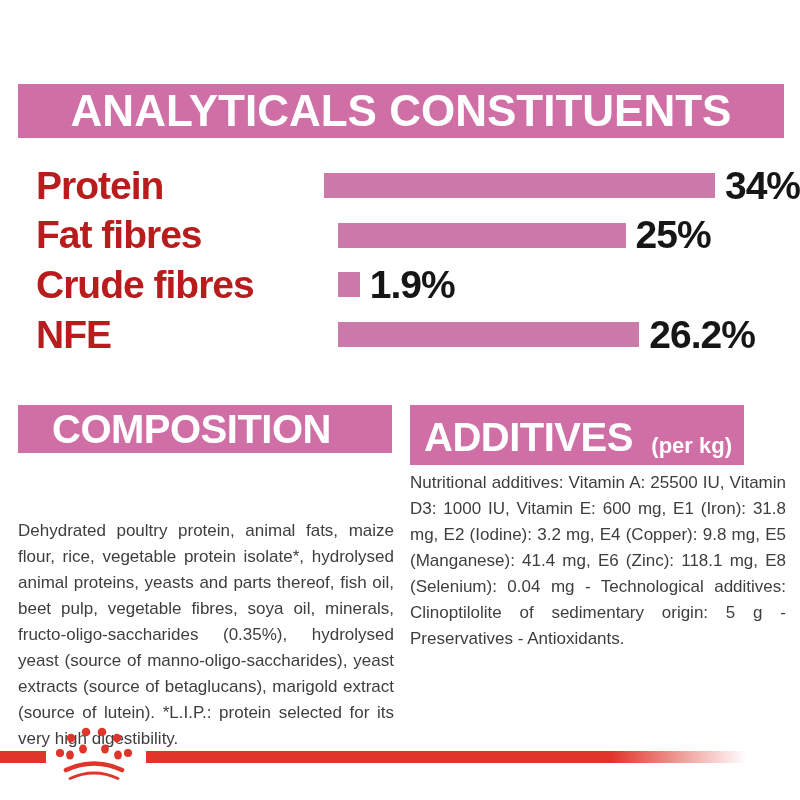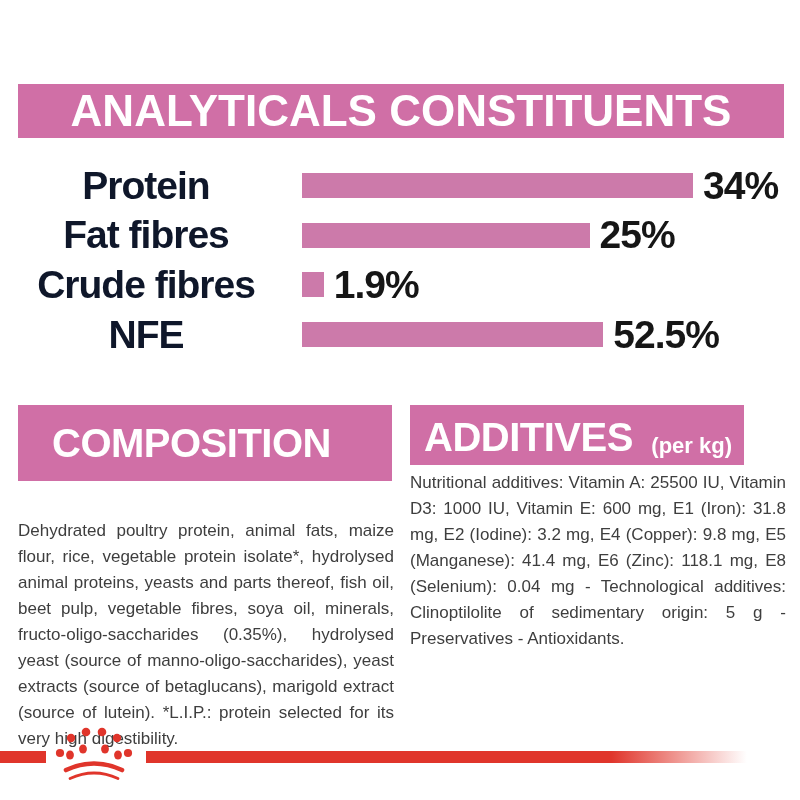--- a/index.html
+++ b/index.html
@@ -10,38 +10,38 @@
   
   .banner{
     position:absolute;background:var(--banner_pink,#d06fa6);
     display:flex;align-items:center;color:#ffffff;font-weight:bold;
   }
   #title-banner{
     left:18px;top:84px;width:766px;height:54px;justify-content:center;
     font-size:44px;letter-spacing:0px;
   }
   #composition-banner{
-    left:18px;top:405px;width:374px;height:76px;
+    left:18px;top:405px;width:374px;height:48px;
     padding-left:34px;box-sizing:border-box;font-size:40px;letter-spacing:-0.5px;
   }
   #additives-banner{
     left:410px;top:405px;width:334px;height:60px;
     padding-left:14px;padding-right:12px;box-sizing:border-box;
     font-size:40px;letter-spacing:-0.5px;align-items:flex-end;
   }
   #additives-banner .main-word{line-height:56px;}
   #additives-banner .sub-word{
     margin-left:auto;font-size:22px;line-height:1;padding-bottom:8px;letter-spacing:0;
   }
   
   #chart{position:absolute;left:0;top:161px;width:800px;}
   .chart-row{display:flex;align-items:center;height:49.6px;}
   .chart-label{
-    width:292px;text-align:center;font-size:39px;font-weight:bold;color:#0f172a;
-    letter-spacing:-1px;white-space:nowrap;
+    width:292px;text-align:left;font-size:39px;font-weight:bold;color:#b91c1c;
+    letter-spacing:-1px;white-space:nowrap;padding-left:36px;
   }
   .chart-bar{
     height:25px;background:var(--bar_pink,#cc7aaa);margin-left:10px;flex:0 0 auto;
   }
   .chart-value{
     margin-left:10px;font-size:39px;font-weight:bold;color:#161616;
     letter-spacing:-1px;white-space:nowrap;
   }
   
   .body-text{
@@ -80,21 +80,21 @@
         <div class="chart-value">25%</div>
       </div>
       <div class="chart-row">
         <div class="chart-label">Crude fibres</div>
         <div class="chart-bar" style="width: 21.85px; background: rgb(204, 122, 170);"></div>
         <div class="chart-value">1.9%</div>
       </div>
       <div class="chart-row">
         <div class="chart-label">NFE</div>
         <div class="chart-bar" style="width: 301.3px; background: rgb(204, 122, 170);"></div>
-        <div class="chart-value">52.5%</div>
+        <div class="chart-value">26.2%</div>
       </div>
     </div>
 
   <div id="composition-banner" class="banner">
     <span>COMPOSITION</span>
   </div>
   <div id="composition-text" class="body-text">Dehydrated poultry protein, animal fats, maize flour, rice, vegetable protein isolate*, hydrolysed animal proteins, yeasts and parts thereof, fish oil, beet pulp, vegetable fibres, soya oil, minerals, fructo-oligo-saccharides (0.35%), hydrolysed yeast (source of manno-oligo-saccharides), yeast extracts (source of betaglucans), marigold extract (source of lutein). *L.I.P.: protein selected for its very high digestibility.</div>
 
   <div id="additives-banner" class="banner">
     <span class="main-word">ADDITIVES</span>

